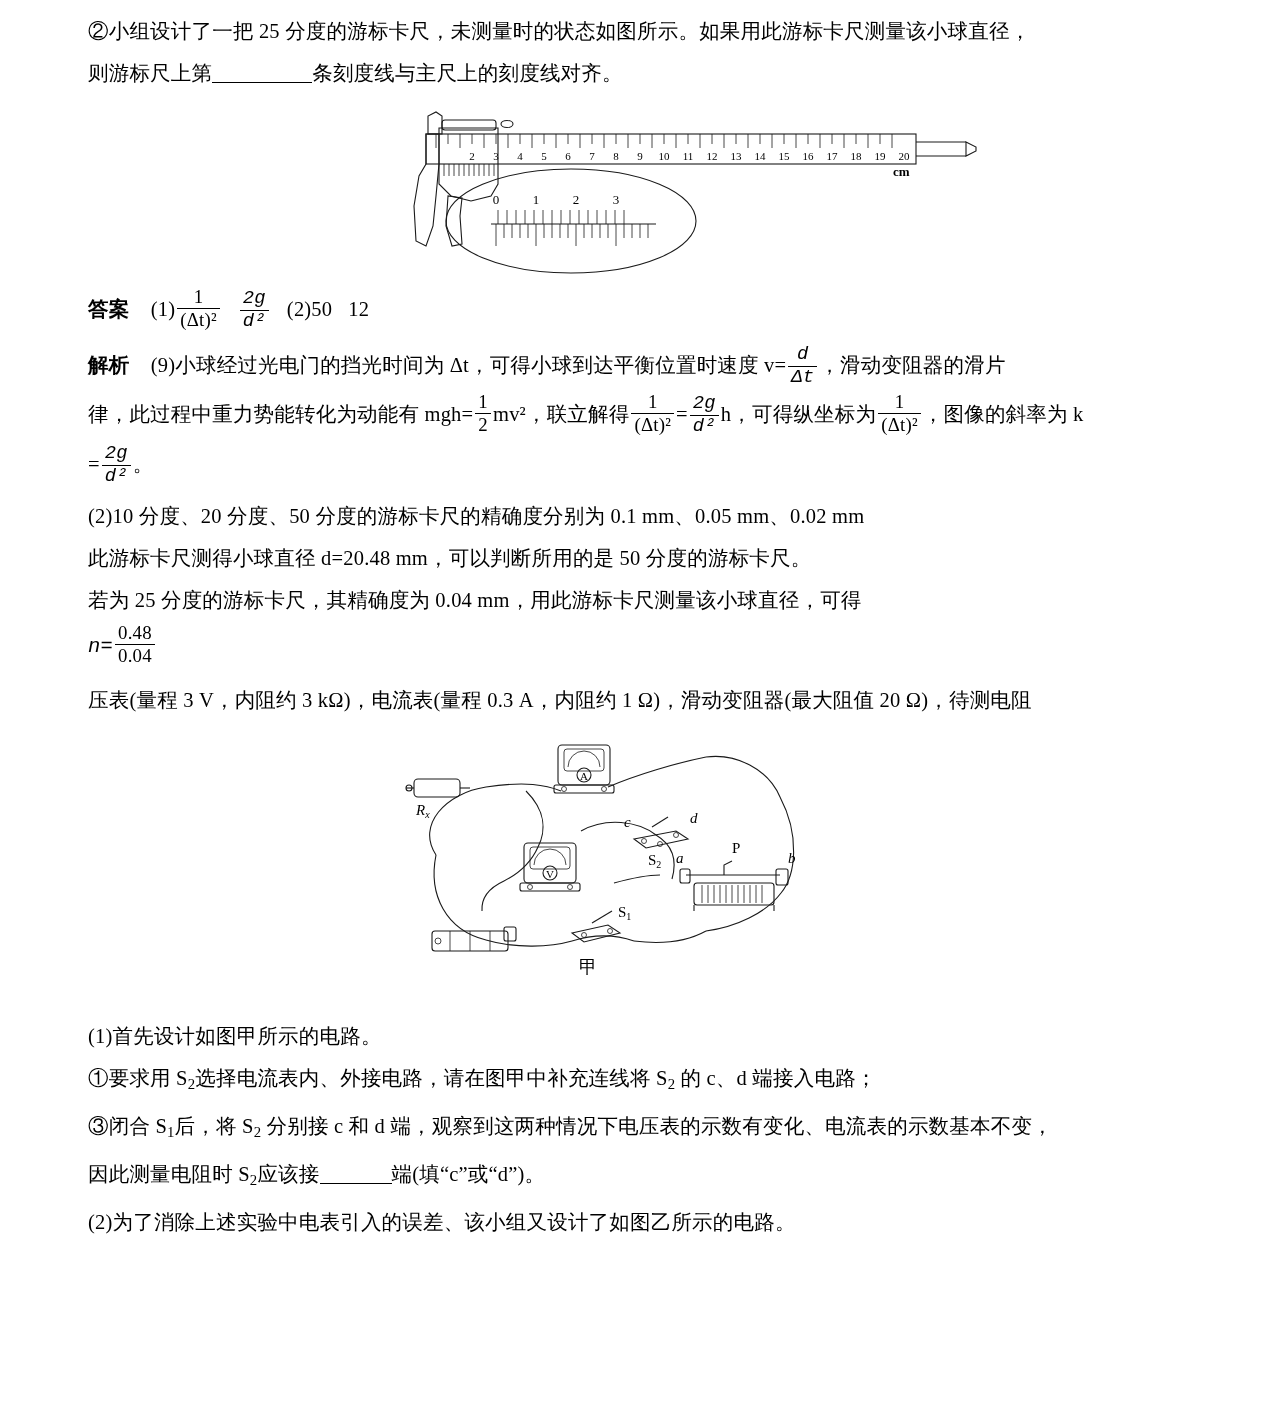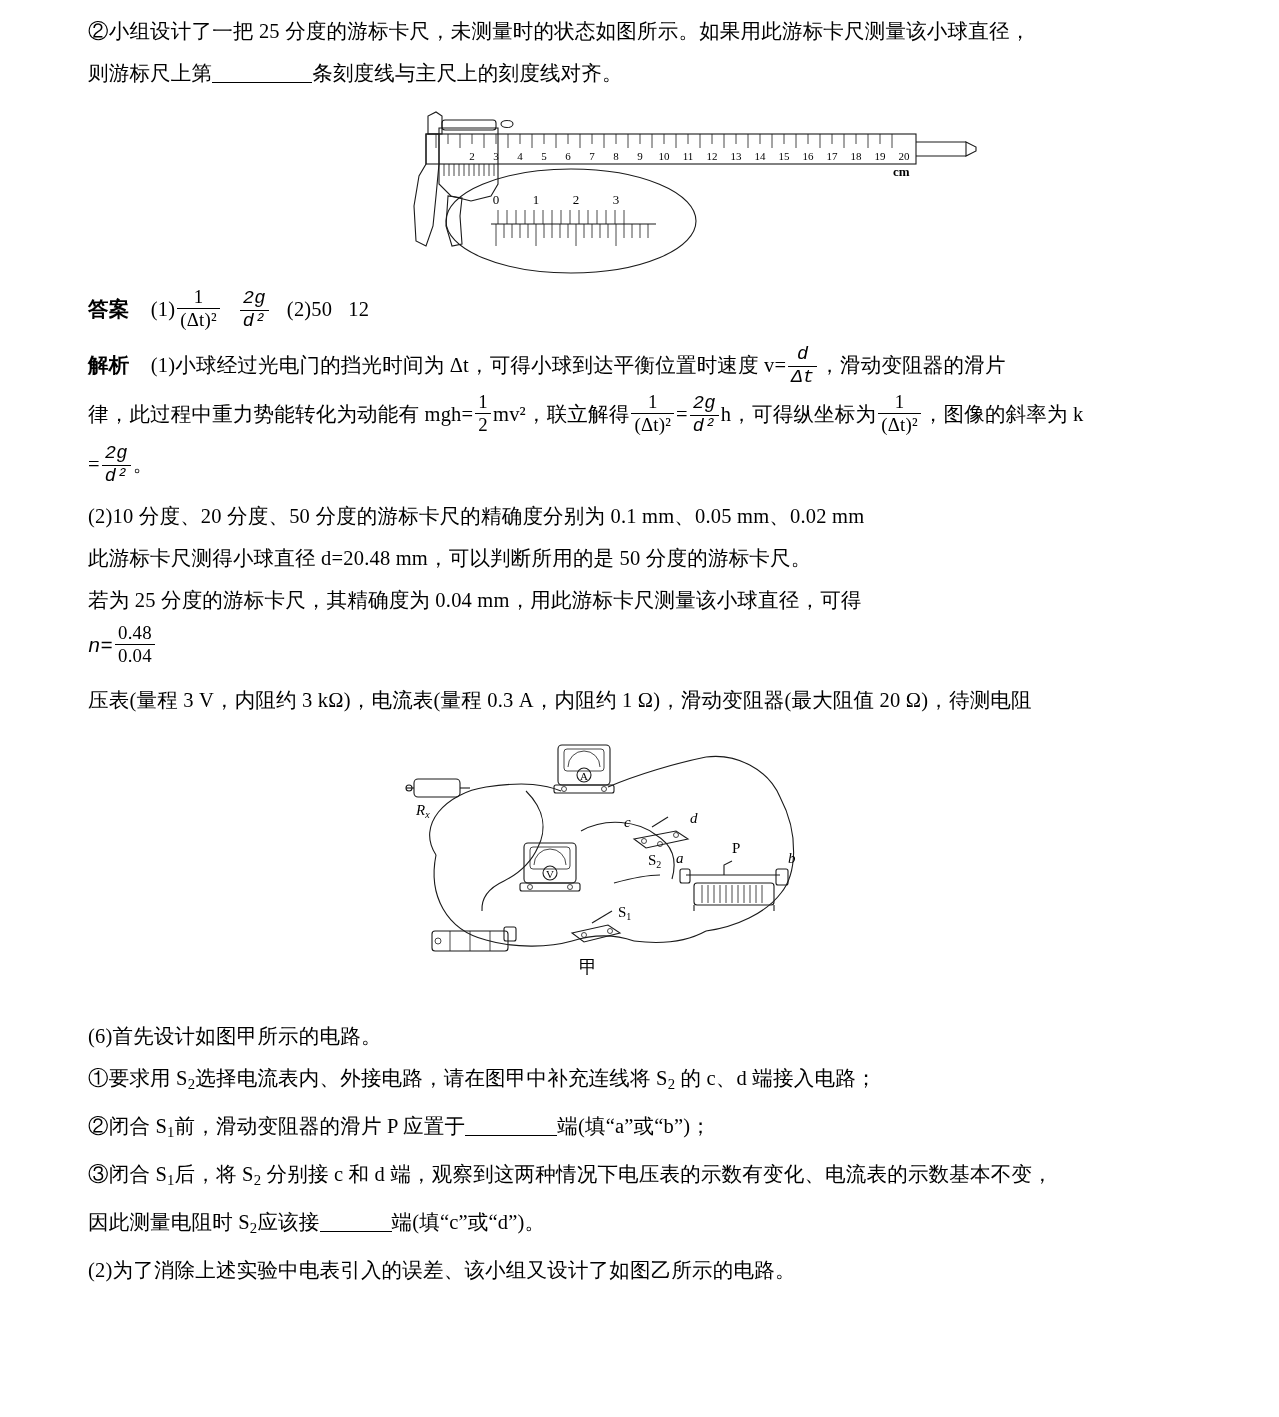--- a/index.html
+++ b/index.html
@@ -219,21 +219,21 @@
       <span>(1)</span><span class="frac"><span class="num">1</span><span class="den">(Δt)²</span></span>
       &nbsp;&nbsp;<span class="frac"><span class="num it">2g</span><span class="den it">d²</span></span>
       &nbsp;&nbsp;<span>(2)50</span>
       &nbsp;&nbsp;<span>12</span>
     </p>
   </div>
 
   <div class="blk" style="margin-top:8px;">
     <p class="line" style="line-height:48px;">
       <span class="label">解析</span>
-      <span>(1)小球经过光电门的挡光时间为 Δt，可得小球到达平衡位置时速度 v=</span><span class="frac"><span class="num it">d</span><span class="den it">Δt</span></span><span>，滑动变阻器的滑片</span>
+      <span>(9)小球经过光电门的挡光时间为 Δt，可得小球到达平衡位置时速度 v=</span><span class="frac"><span class="num it">d</span><span class="den it">Δt</span></span><span>，滑动变阻器的滑片</span>
     </p>
     <p class="line" style="line-height:50px;">
       <span>律，此过程中重力势能转化为动能有 mgh=</span><span class="frac"><span class="num">1</span><span class="den">2</span></span><span>mv²，联立解得</span><span class="frac"><span class="num">1</span><span class="den">(Δt)²</span></span><span>=</span><span class="frac"><span class="num it">2g</span><span class="den it">d²</span></span><span>h，可得纵坐标为</span><span class="frac"><span class="num">1</span><span class="den">(Δt)²</span></span><span>，图像的斜率为 k</span>
     </p>
     <p class="line" style="line-height:50px;">
       <span>=</span><span class="frac"><span class="num it">2g</span><span class="den it">d²</span></span><span>。</span>
     </p>
     <p class="line" style="margin-top:6px;">(2)10 分度、20 分度、50 分度的游标卡尺的精确度分别为 0.1 mm、0.05 mm、0.02 mm</p>
     <p class="line">此游标卡尺测得小球直径 d=20.48 mm，可以判断所用的是 50 分度的游标卡尺。</p>
     <p class="line">若为 25 分度的游标卡尺，其精确度为 0.04 mm，用此游标卡尺测量该小球直径，可得</p>
@@ -347,26 +347,23 @@
         <line class="thin" x1="94" y1="196" x2="94" y2="216"></line>
         <line class="thin" x1="114" y1="196" x2="114" y2="216"></line>
         <rect class="stroke" x="128" y="192" width="12" height="14" rx="2"></rect>
         <circle class="thin" cx="62" cy="206" r="3"></circle>
       </g>
       <text x="212" y="238" font-size="18" text-anchor="middle" font-family="Liberation Serif, serif">甲</text>
     </svg>
   </div>
 
   <div class="blk" style="margin-top:10px;">
-    <p class="line">(6)首先设计如图甲所示的电路。</p>
+    <p class="line">(1)首先设计如图甲所示的电路。</p>
     <p class="line">
       <span>①要求用 S</span><span class="sub">2</span><span>选择电流表内、外接电路，请在图甲中补充连线将 S</span><span class="sub">2</span><span> 的 c、d 端接入电路；</span>
-    </p>
-    <p class="line">
-      <span>②闭合 S</span><span class="sub">1</span><span>前，滑动变阻器的滑片 P 应置于</span><span class="blank" style="width:92px"></span><span>端(填“a”或“b”)；</span>
     </p>
     <p class="line">
       <span>③闭合 S</span><span class="sub">1</span><span>后，将 S</span><span class="sub">2</span><span> 分别接 c 和 d 端，观察到这两种情况下电压表的示数有变化、电流表的示数基本不变，</span>
     </p>
     <p class="line">
       <span>因此测量电阻时 S</span><span class="sub">2</span><span>应该接</span><span class="blank" style="width:72px"></span><span>端(填“c”或“d”)。</span>
     </p>
     <p class="line">(2)为了消除上述实验中电表引入的误差、该小组又设计了如图乙所示的电路。</p>
   </div>
 

